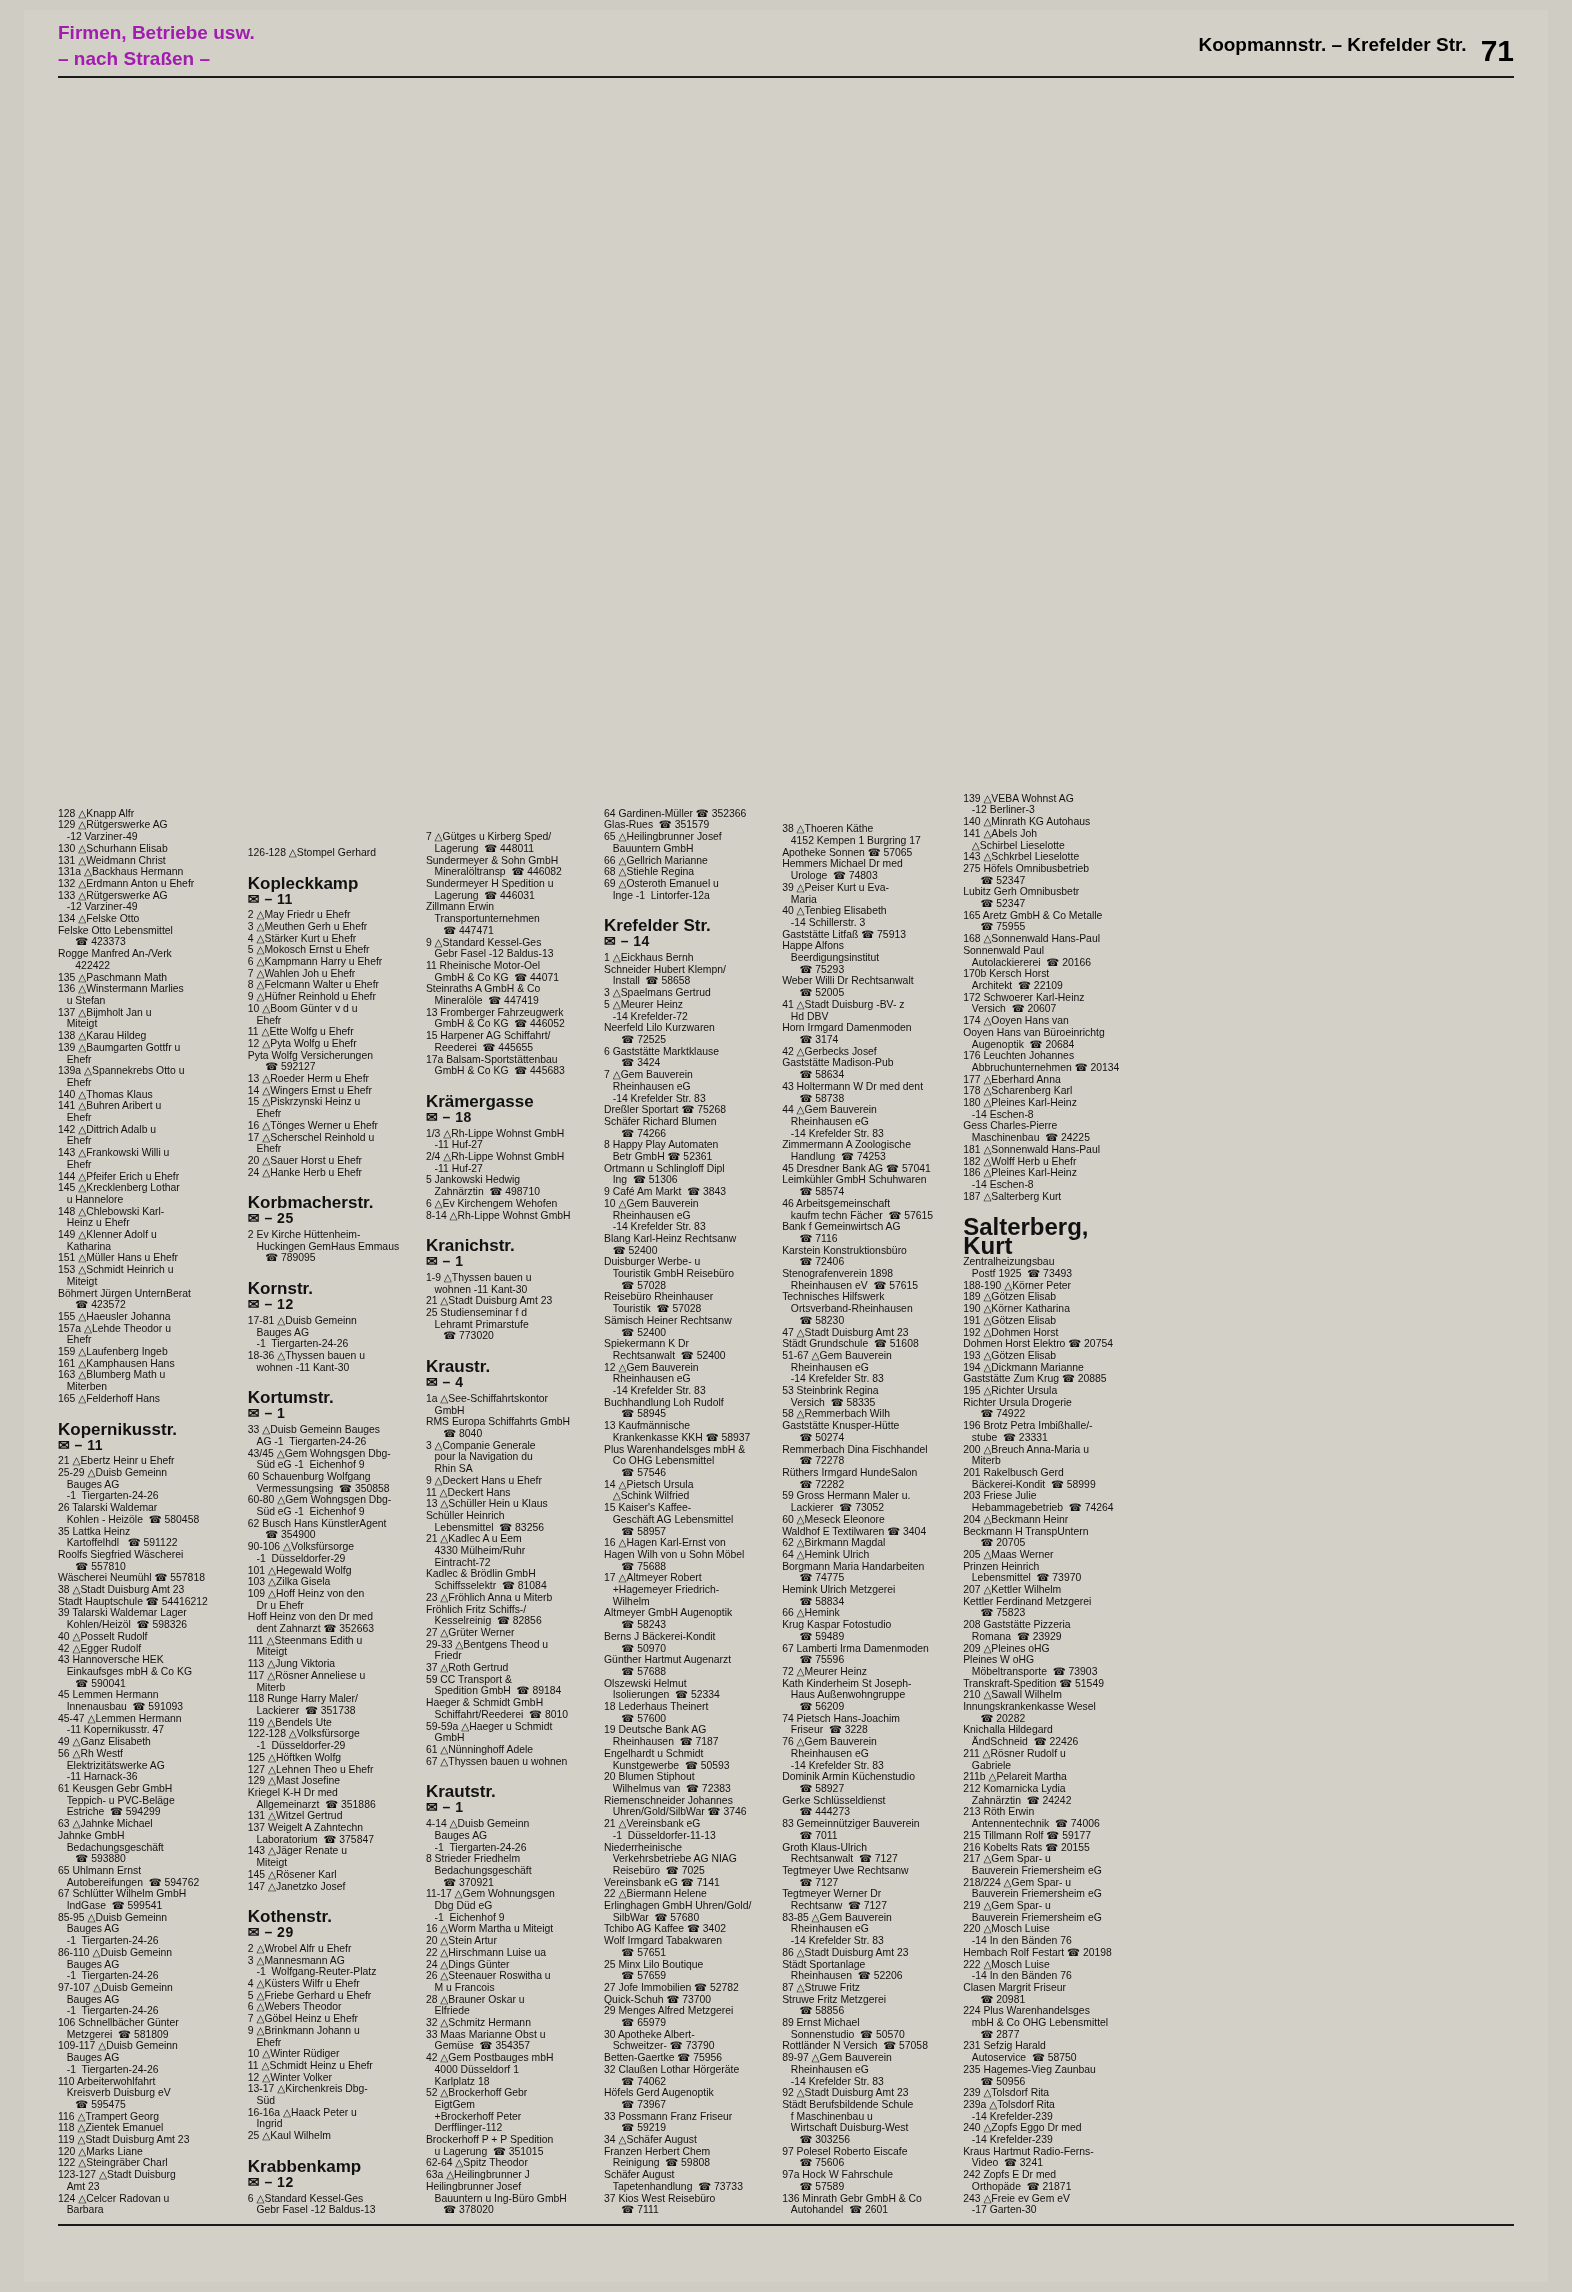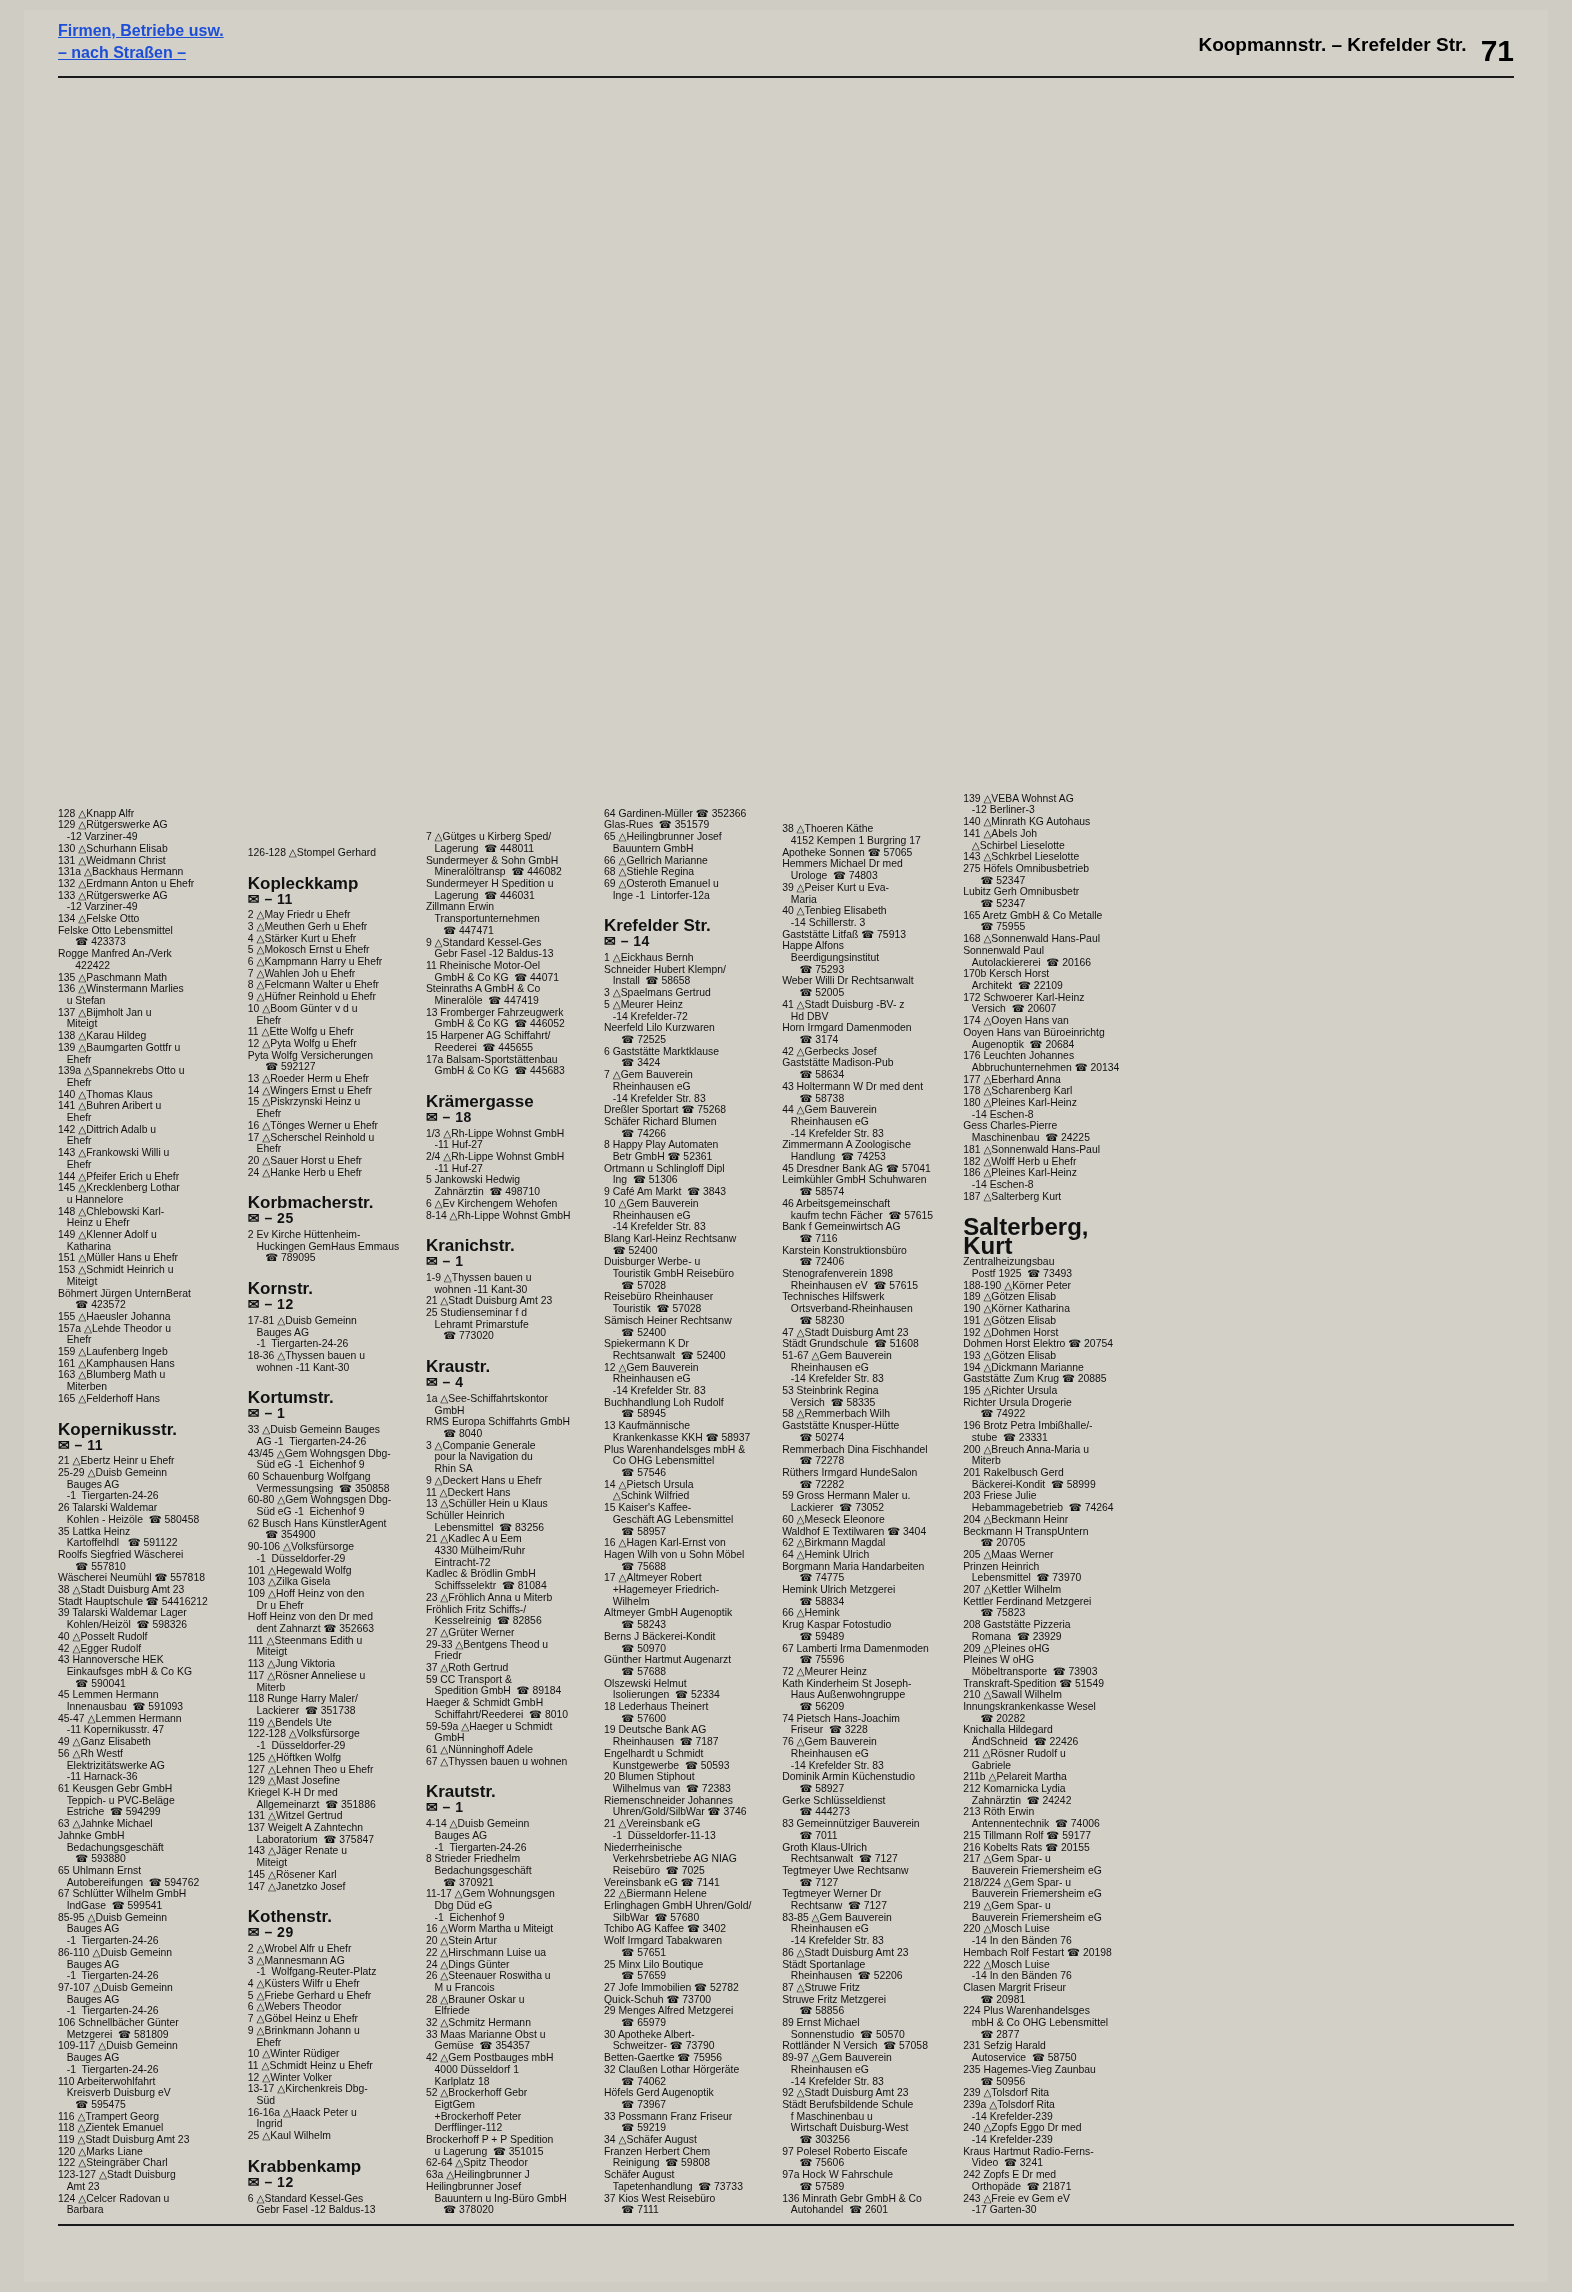--- a/index.html
+++ b/index.html
@@ -14,21 +14,21 @@
   }
   .sheet{
     position:absolute;left:24px;top:10px;width:1524px;height:2272px;
     background:#d3d0c8;
   }
   .header{
     position:absolute;left:34px;top:6px;right:34px;height:62px;
   }
   .hdr-left{
     position:absolute;left:0;top:4px;
-    font-size:16px;font-weight:bold;line-height:1.35;color:#1d4ed8;text-decoration:underline;
+    font-size:19px;font-weight:bold;line-height:1.35;color:#a21caf;
   }
   .hdr-right-wrap{position:absolute;right:0;top:18px;display:flex;align-items:flex-start;gap:14px;}
   .rule{
     position:absolute;left:34px;right:34px;top:66px;height:2px;background:#1a1a1a;
   }
   .rule-bottom{
     position:absolute;left:34px;right:34px;bottom:56px;height:2px;background:#1a1a1a;
   }
   .footer{
     position:absolute;left:0;right:0;bottom:14px;text-align:center;

